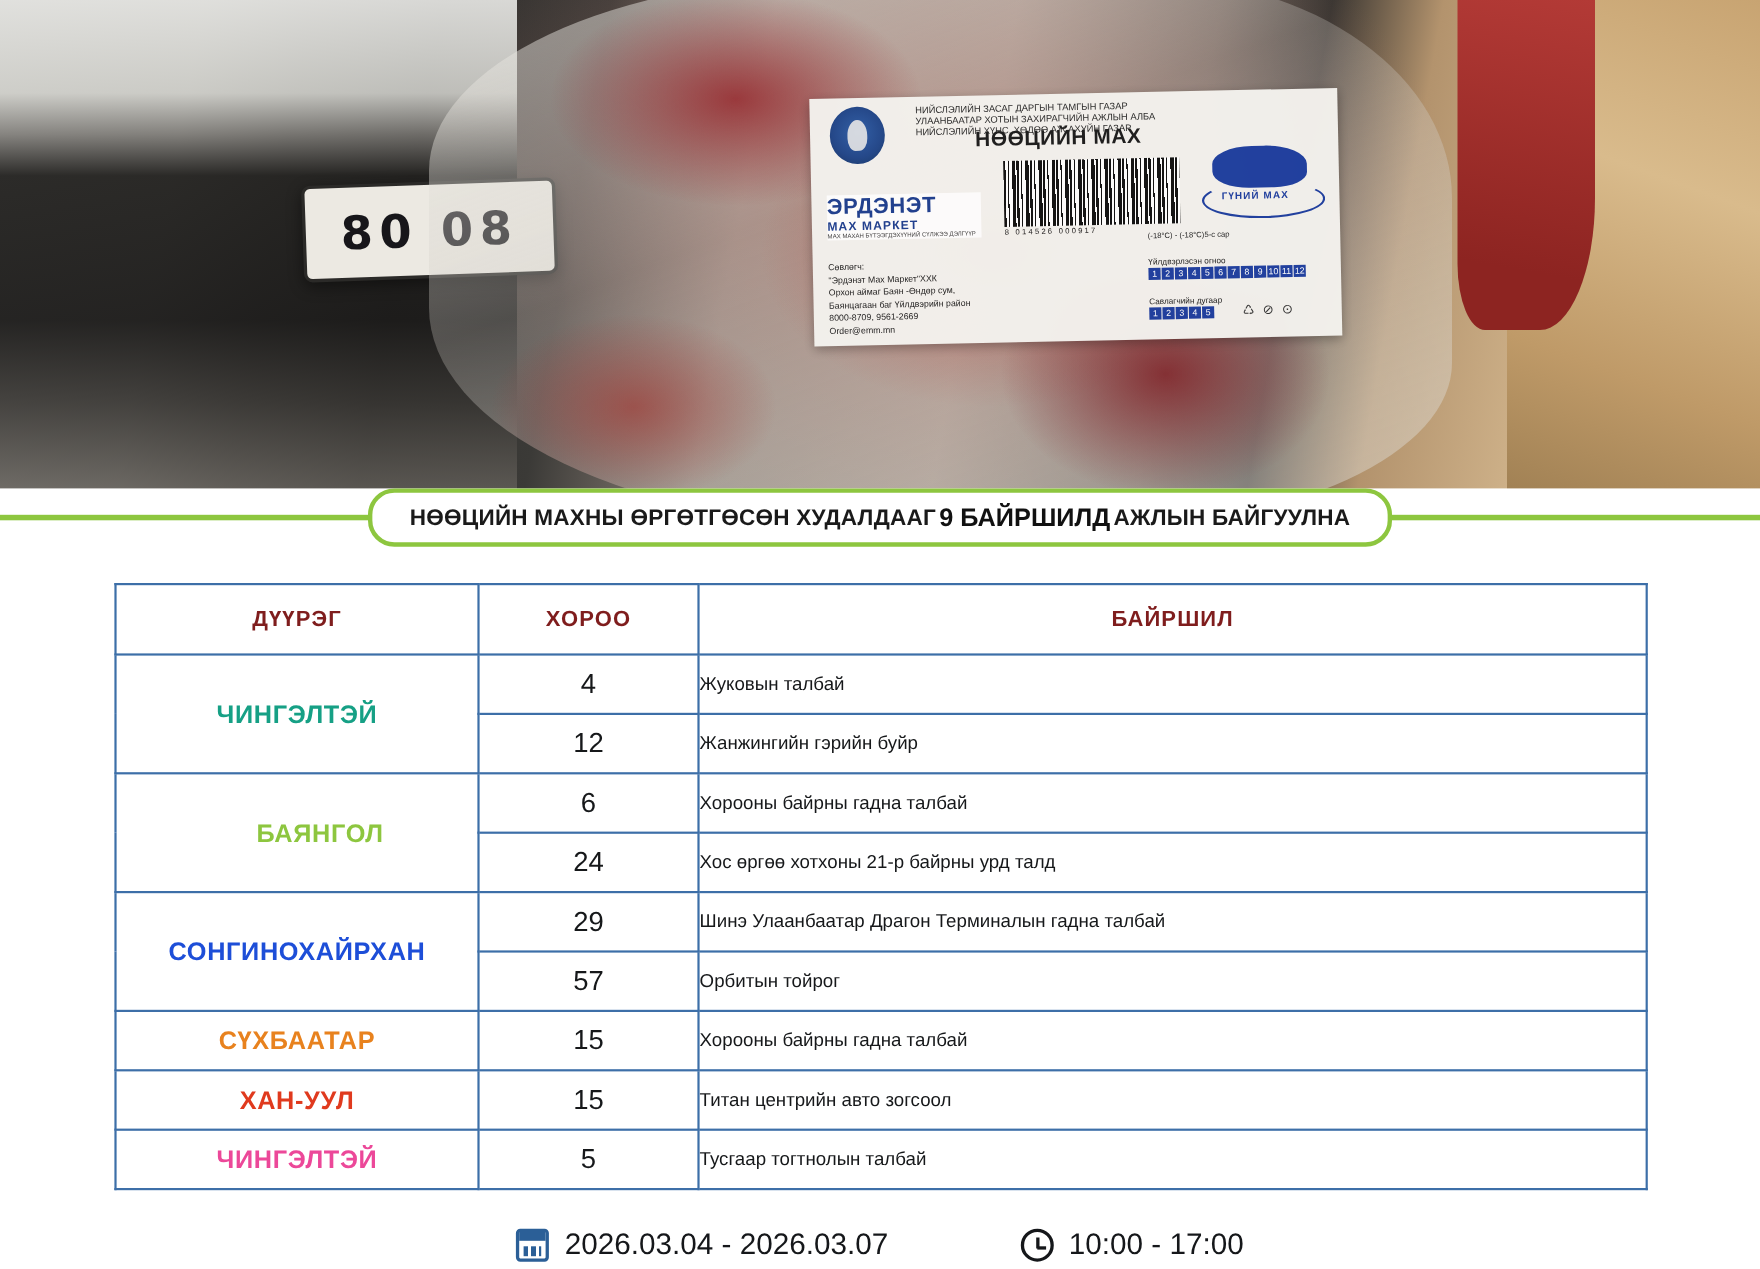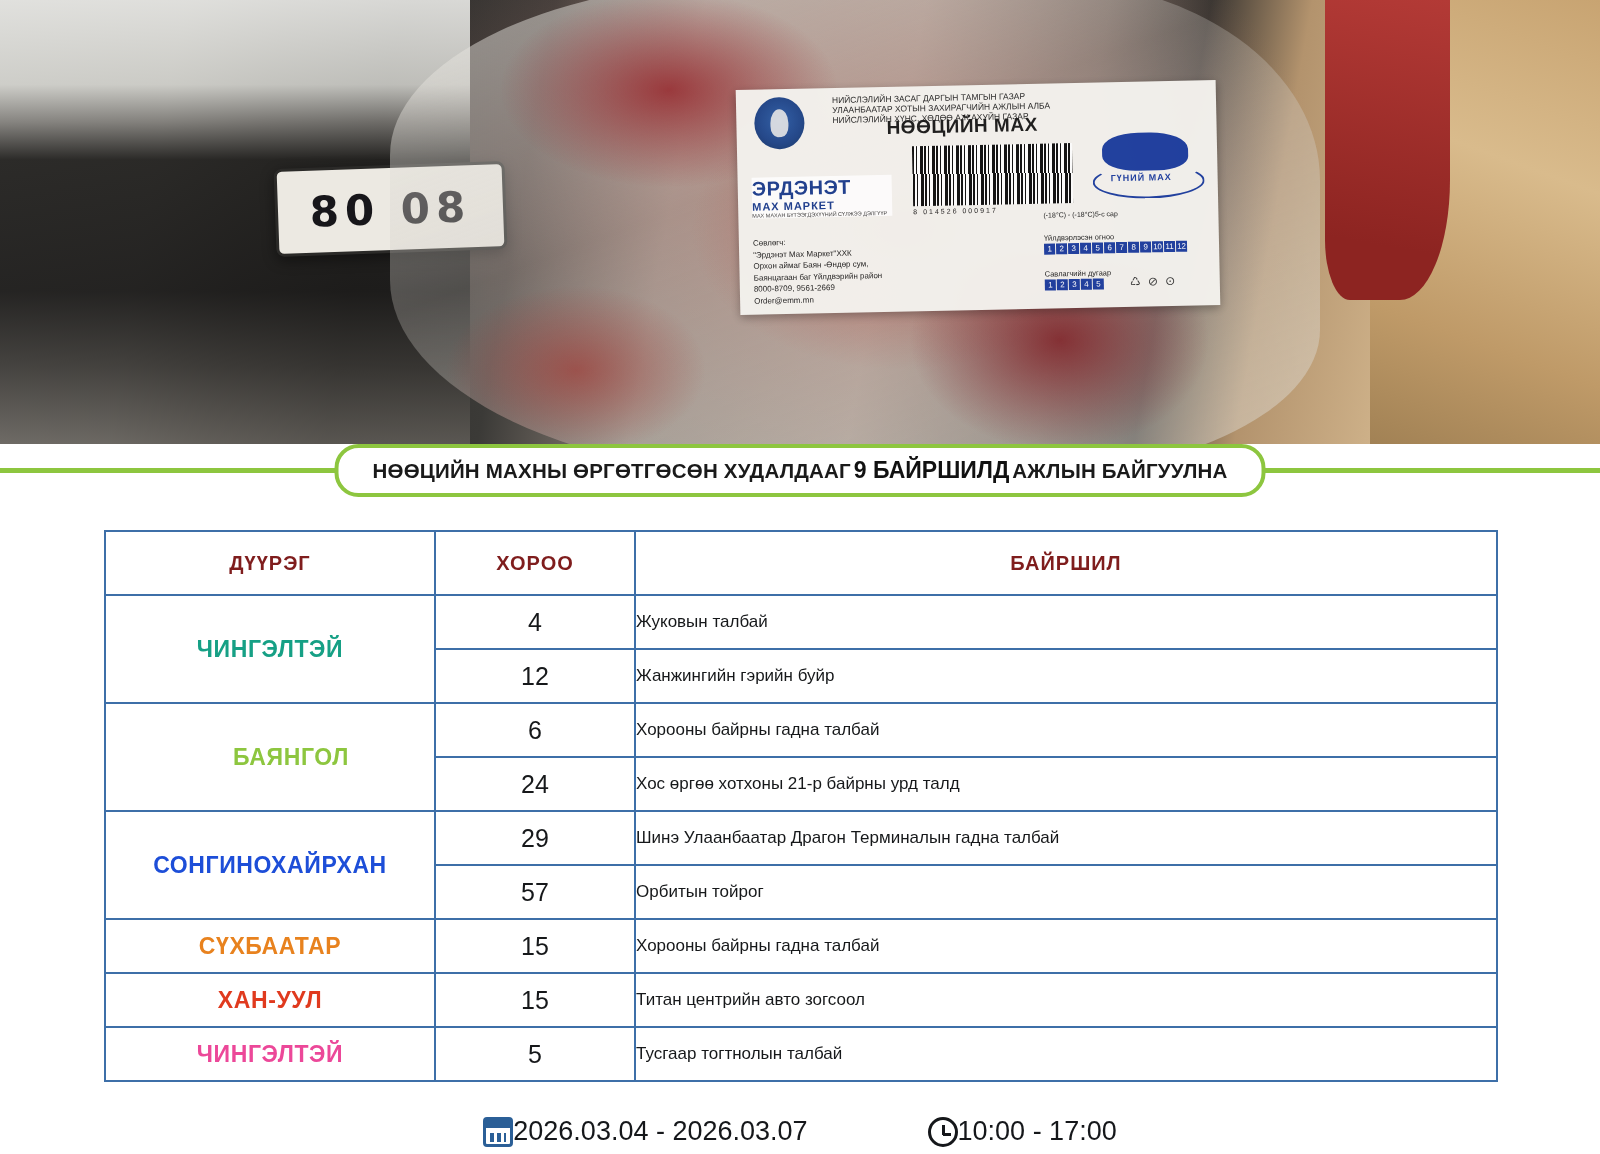--- a/index.html
+++ b/index.html
@@ -336,20 +336,21 @@
     width: 1600px;
     margin-top: 34px;
     display: flex;
     align-items: center;
     justify-content: center;
     gap: 120px;
   }
   .foot-item {
     display: flex;
     align-items: flex-end;
+    gap: 14px;
   }
   .foot-text {
     font-size: 27px;
     color: #15171a;
   }
   .icon-cal {
     width: 30px; height: 30px;
     border: 3px solid #2b5f97;
     border-radius: 4px;
     position: relative;

